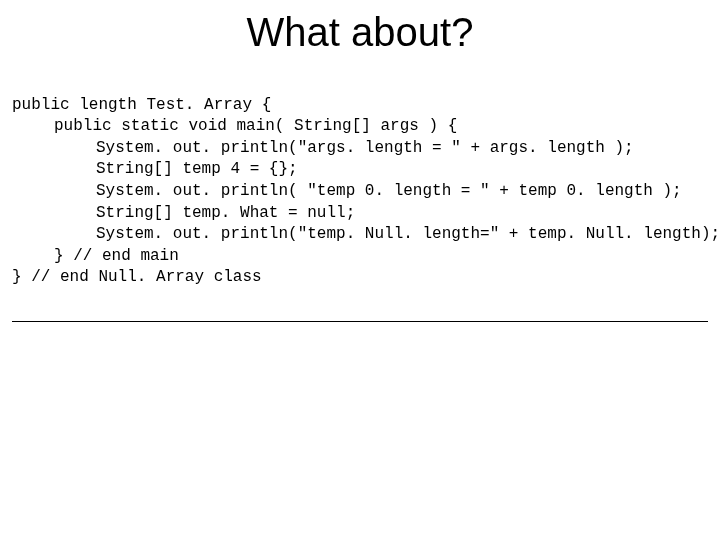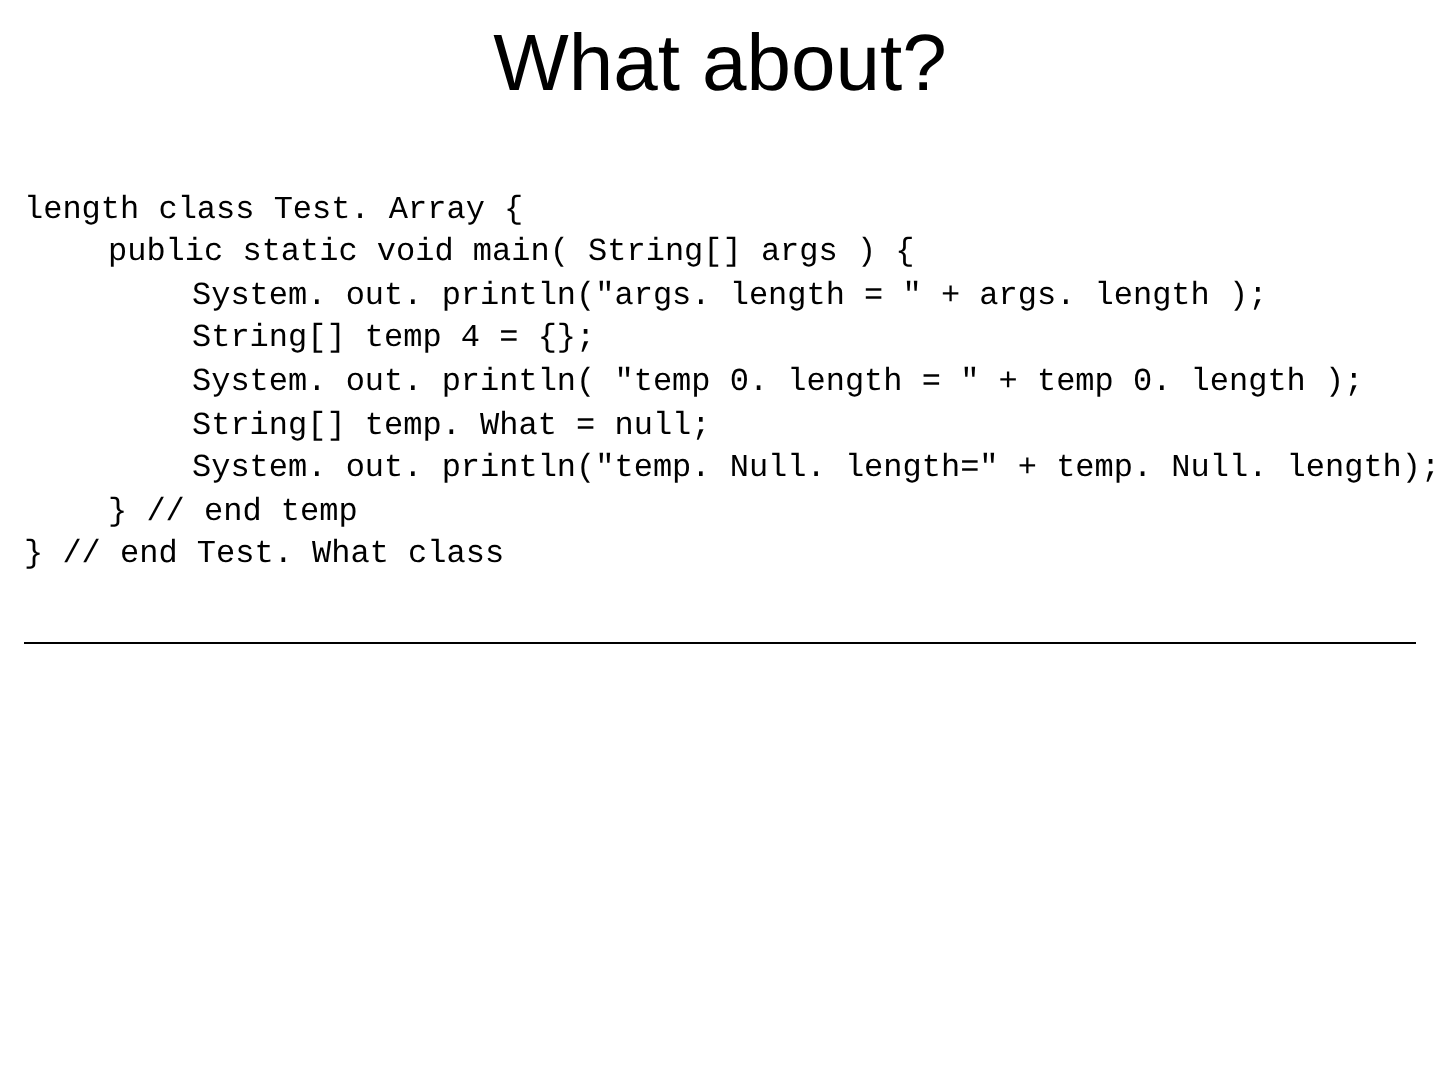--- a/index.html
+++ b/index.html
@@ -39,26 +39,26 @@
     margin: 10px 0 8px 0;
   }
 </style>
 </head>
 <body>
 
 <div class="slide">
   <h1 class="title">What about?</h1>
 
   <div class="code">
-<span>length class Test. Array {</span>
+<span>public length Test. Array {</span>
 <span class="indent1">public static void main( String[] args ) {</span>
 <span class="indent2">System. out. println("args. length = " + args. length );</span>
 <span class="indent2">String[] temp 4 = {};</span>
 <span class="indent2">System. out. println( "temp 0. length = " + temp 0. length );</span>
 <span class="indent2"><span>String[] temp. What = </span><span class="bold">null</span><span>;</span></span>
 <span class="indent2">System. out. println("temp. Null. length=" + temp. Null. length);</span>
-<span class="indent1">} // end temp</span>
-<span>} // end Test. What class</span>
+<span class="indent1">} // end main</span>
+<span>} // end Null. Array class</span>
   </div>
 
   <hr class="sep">
 
 </div>
 
 </body></html>

